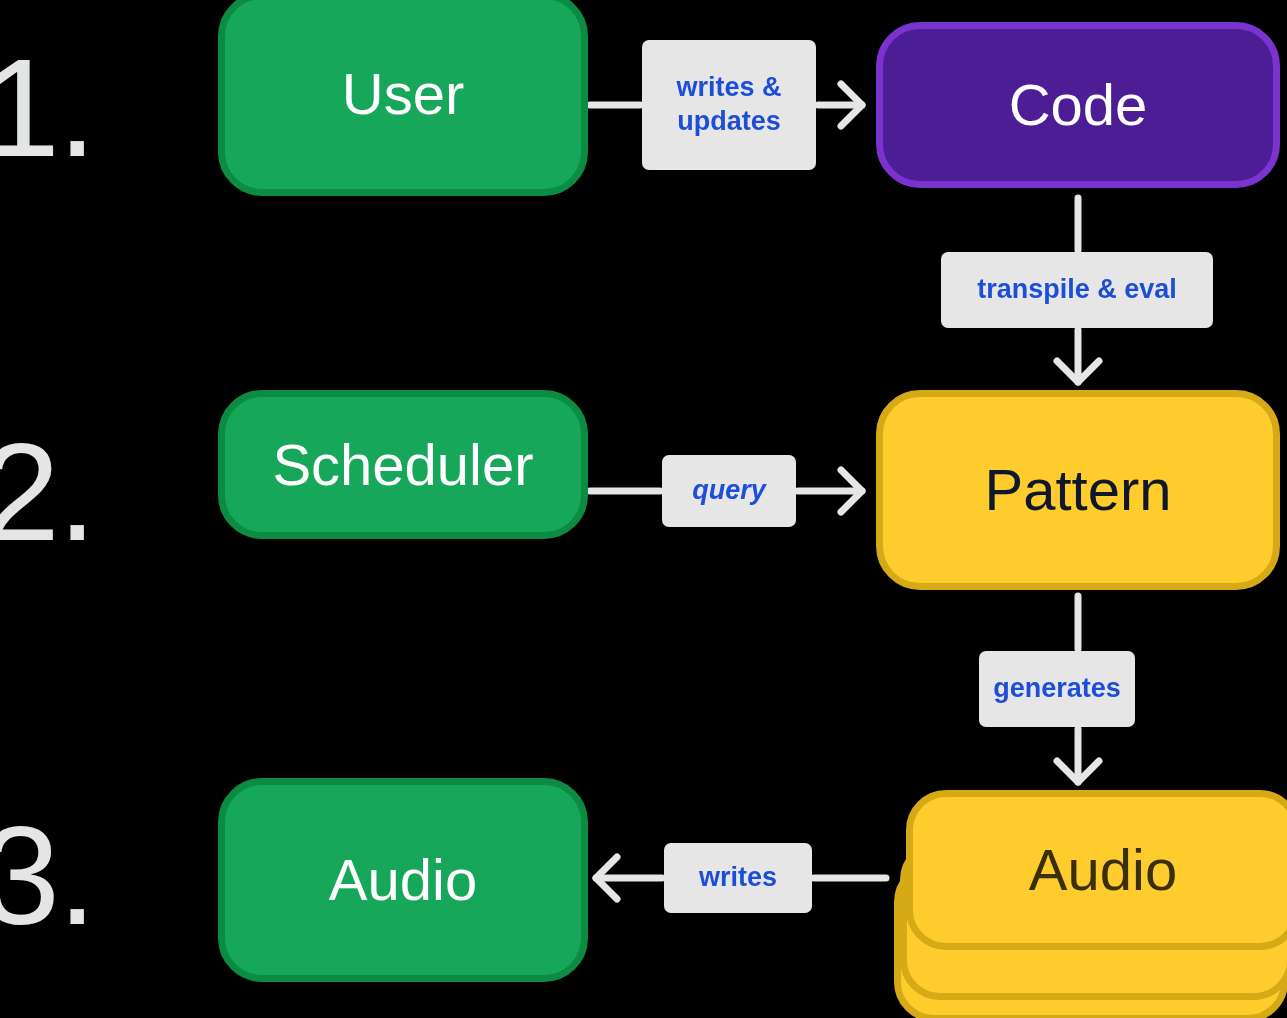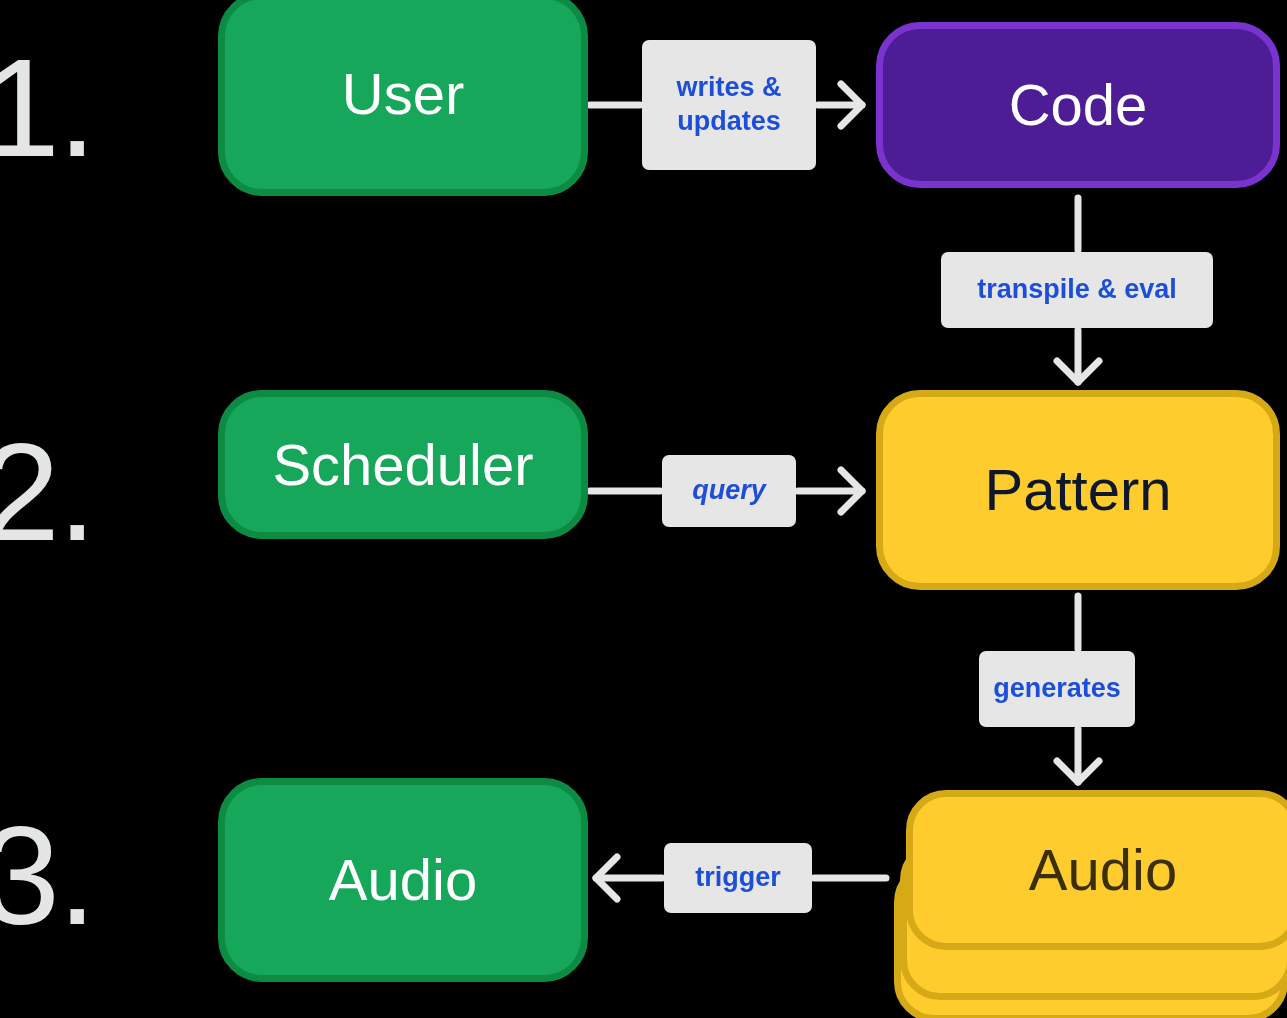--- a/index.html
+++ b/index.html
@@ -225,15 +225,15 @@
 
   <div class="edge-label" id="lbl-writes">writes &amp;
 updates</div>
 
   <div class="edge-label" id="lbl-transpile">transpile &amp; eval</div>
 
   <div class="edge-label" id="lbl-query">query</div>
 
   <div class="edge-label" id="lbl-generates">generates</div>
 
-  <div class="edge-label" id="lbl-trigger">trigger</div>
+  <div class="edge-label" id="lbl-trigger">writes</div>
 
 </div>
 
 </body></html>

